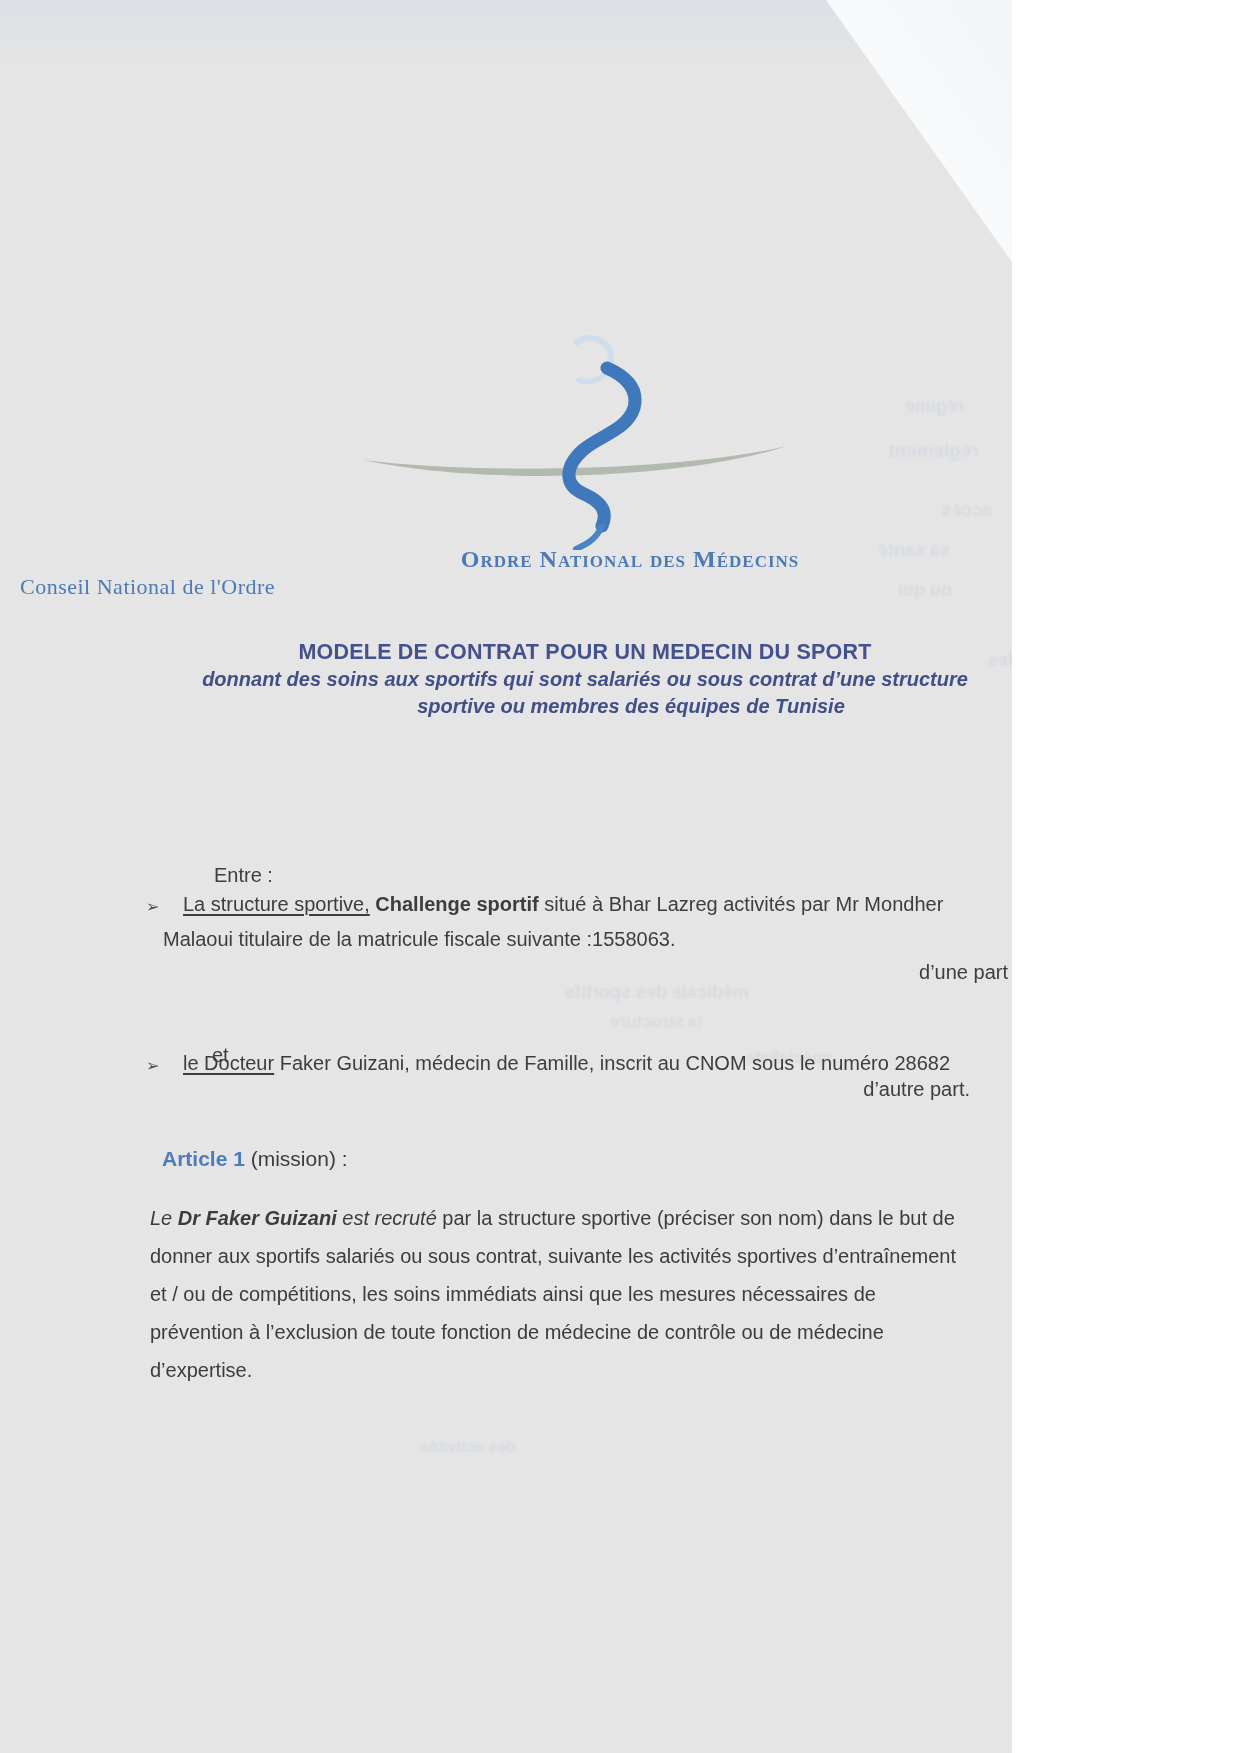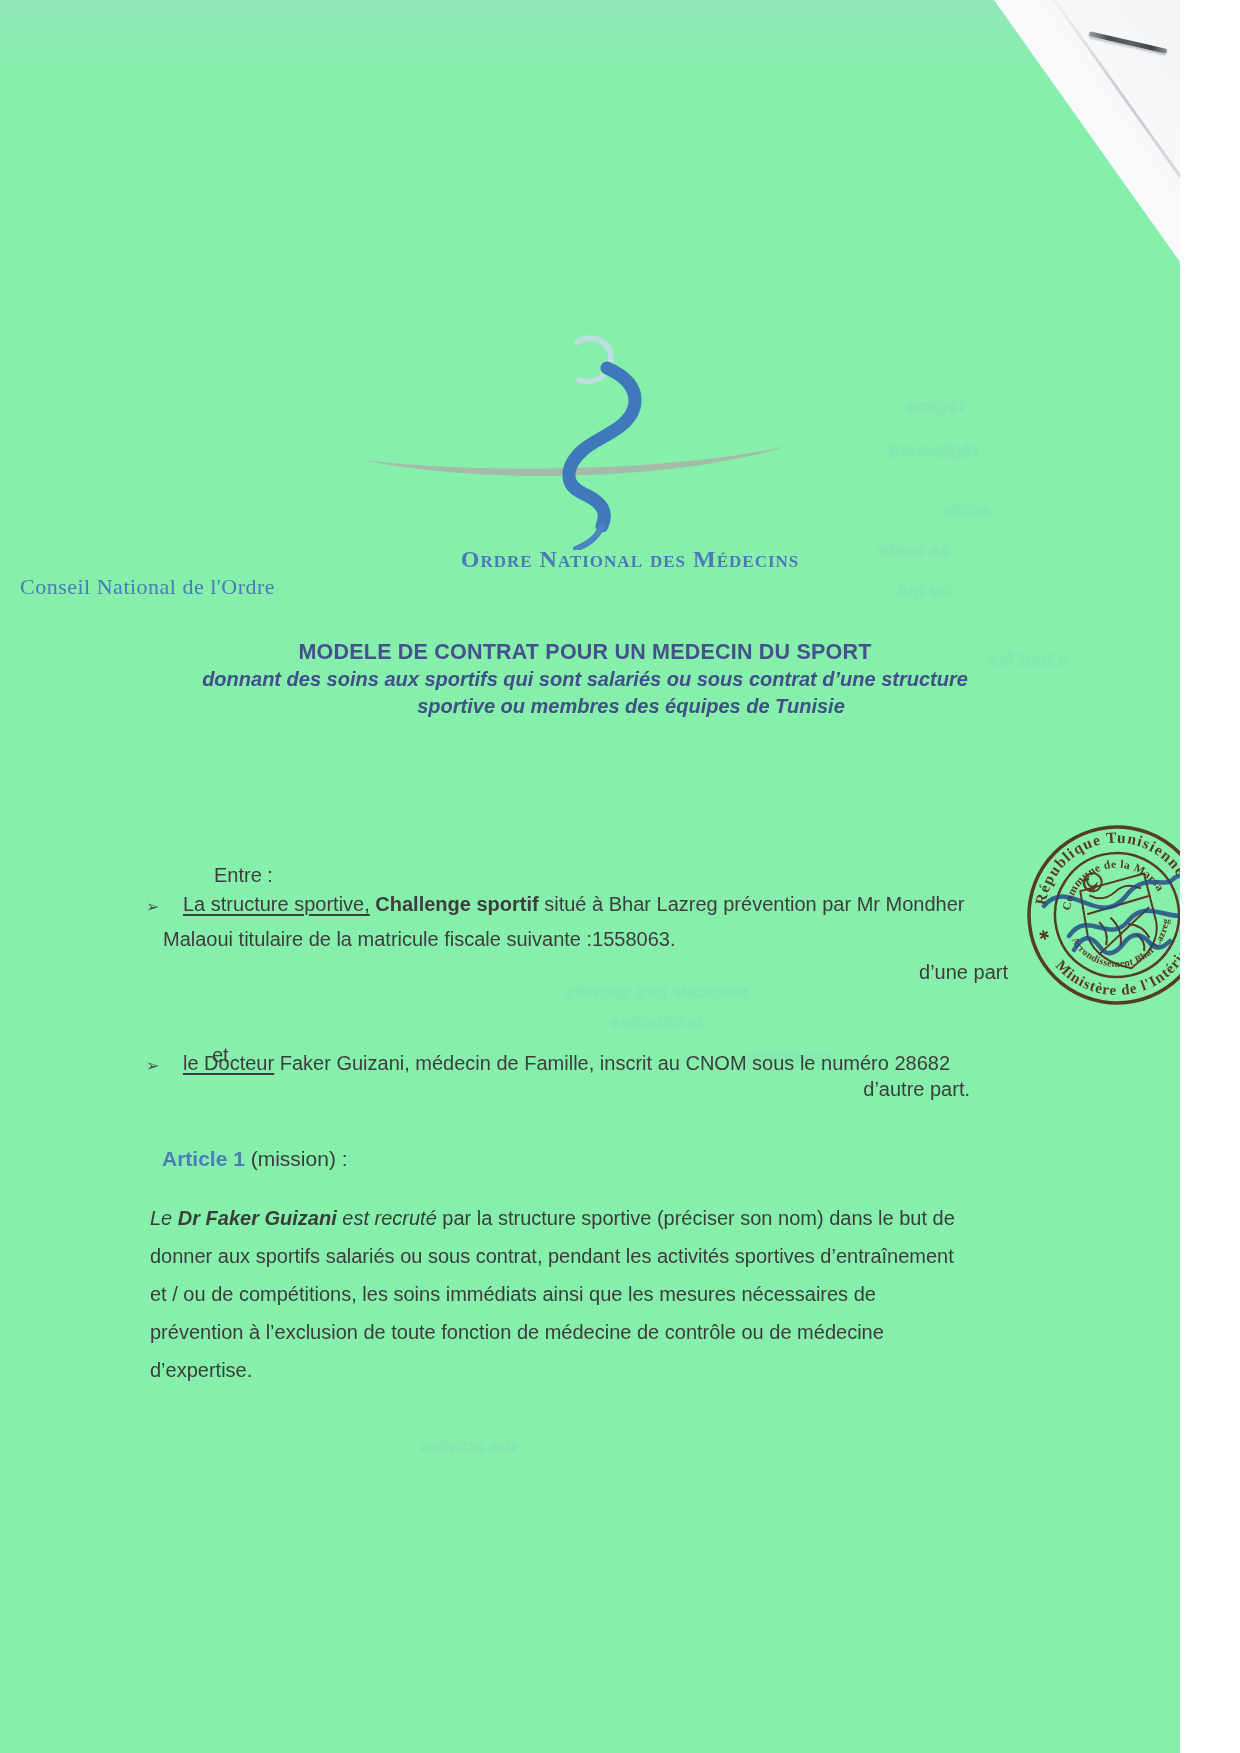--- a/index.html
+++ b/index.html
@@ -1,16 +1,16 @@
 <!DOCTYPE html>
 <html><head>
 <meta charset="utf-8">
 <style>
   html,body{margin:0;padding:0;background:#ffffff;}
-  .page{position:relative;width:1180px;height:1753px;background:#86efac;overflow:hidden;
+  .page{position:relative;width:1012px;height:1753px;background:#e5e5e5;overflow:hidden;
         font-family:"Liberation Sans",sans-serif;color:#3d3d3d;}
   .abs{position:absolute;}
   .t{position:absolute;white-space:nowrap;font-size:20px;color:#3d3d3d;line-height:1.2;}
   .b{font-weight:bold;}
   .i{font-style:italic;}
   .u{text-decoration:underline;text-underline-offset:3px;}
   .right{text-align:right;}
 
   .top-tint{left:0;top:0;width:100%;height:70px;
             background:linear-gradient(180deg,rgba(185,205,230,.20),rgba(185,205,230,0));}
@@ -81,37 +81,37 @@
   <div class="abs org1">Ordre National des Médecins</div>
   <div class="abs org2">Conseil National de l'Ordre</div>
 
   <div class="abs title">MODELE DE CONTRAT POUR UN MEDECIN DU SPORT</div>
   <div class="abs subtitle" style="top:668px;">donnant des soins aux sportifs qui sont salariés ou sous contrat d’une structure</div>
   <div class="abs subtitle" style="top:695px;padding-left:46px;">sportive ou membres des équipes de Tunisie</div>
 
   <div class="t" style="left:214px;top:863px;">Entre :</div>
 
   <div class="t arrow" style="left:146px;top:897px;">➢</div>
-  <div class="t" style="left:183px;top:892px;"><span class="u">La structure sportive,</span><span> </span><span class="b">Challenge sportif</span><span> </span><span>situé à Bhar Lazreg prévention par Mr Mondher</span></div>
+  <div class="t" style="left:183px;top:892px;"><span class="u">La structure sportive,</span><span> </span><span class="b">Challenge sportif</span><span> </span><span>situé à Bhar Lazreg activités par Mr Mondher</span></div>
   <div class="t" style="left:163px;top:927px;">Malaoui titulaire de la matricule fiscale suivante :1558063.</div>
 
   <div class="t right" style="left:860px;top:960px;width:148px;">d’une part</div>
 
   <div class="t" style="left:212px;top:999px;margin-top:44px;">et</div>
 
   <div class="t arrow" style="left:146px;top:1056px;">➢</div>
   <div class="t" style="left:183px;top:1051px;"><span class="u">le Docteur</span><span> </span><span>Faker Guizani, médecin de Famille, inscrit au CNOM sous le numéro 28682</span></div>
 
   <div class="t right" style="left:820px;top:1077px;width:150px;">d’autre part.</div>
 
   <div class="t" style="left:162px;top:1146px;font-size:21px;"><span class="article-blue">Article 1</span><span> </span><span>(mission) :</span></div>
 
   <div class="abs para">
     <div><span class="i">Le </span><span class="b i">Dr Faker Guizani</span><span class="i"> est recruté </span><span>par la structure sportive (préciser son nom) dans le but de</span></div>
-    <div>donner aux sportifs salariés ou sous contrat, pendant les activités sportives d’entraînement</div>
+    <div>donner aux sportifs salariés ou sous contrat, suivante les activités sportives d’entraînement</div>
     <div>et / ou de compétitions, les soins immédiats ainsi que les mesures nécessaires de</div>
     <div>prévention à l’exclusion de toute fonction de médecine de contrôle ou de médecine</div>
     <div>d’expertise.</div>
   </div>
 
   <svg class="abs stamp" width="212" height="205" viewBox="0 0 212 205">
     <g transform="rotate(-12 103 97)" fill="none" stroke="#9d2f27" opacity="0.92">
       <circle cx="103" cy="97" r="88" stroke-width="3.5"></circle>
       <circle cx="103" cy="97" r="62" stroke-width="2.5"></circle>
 

